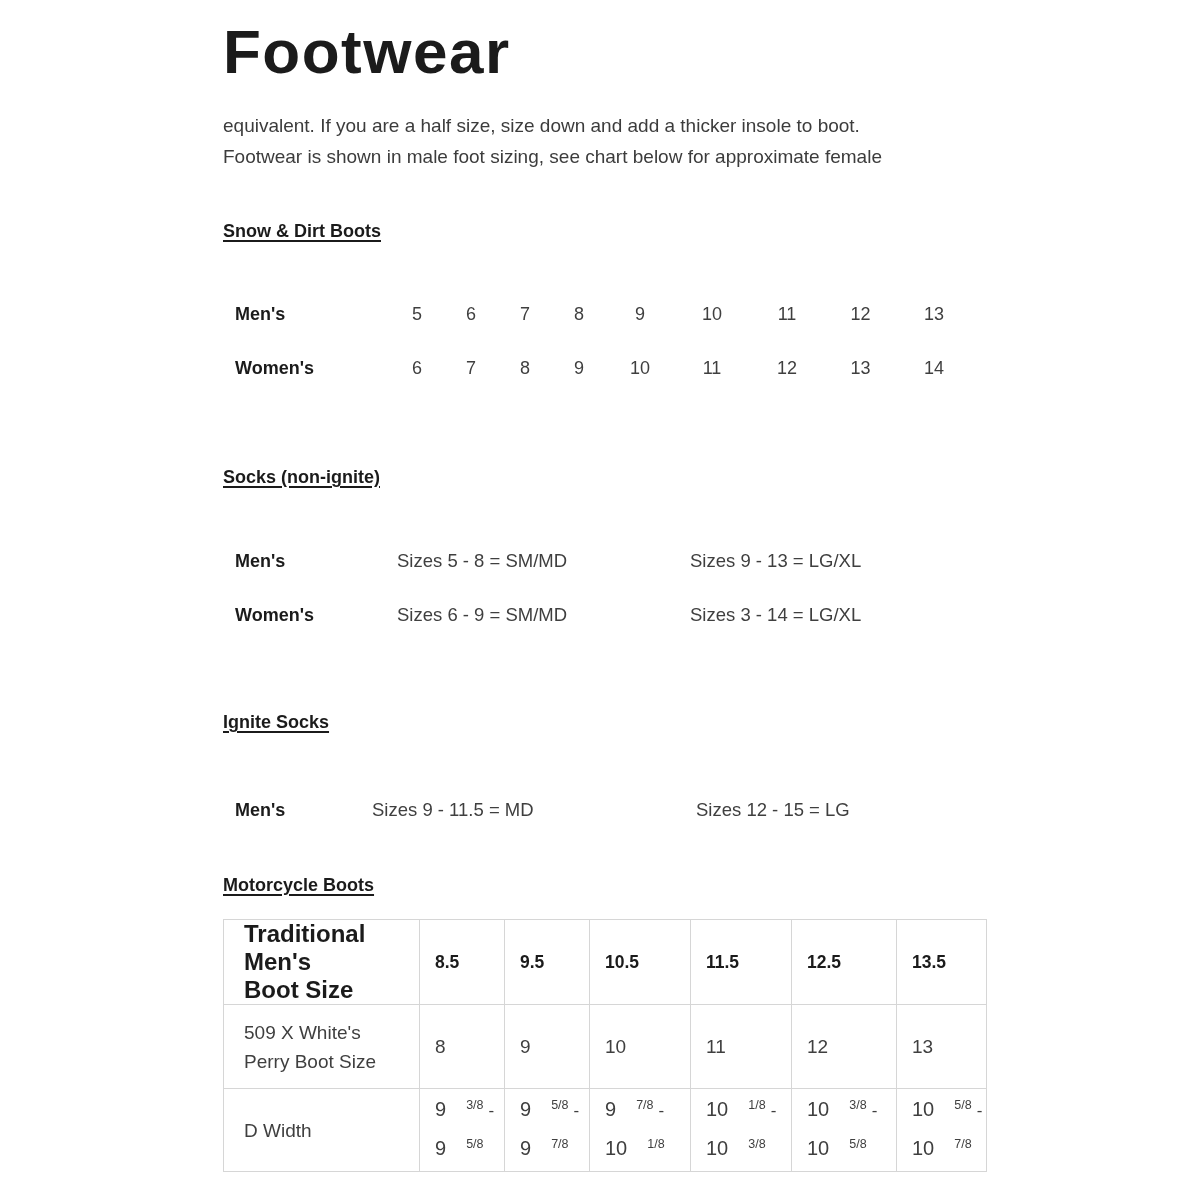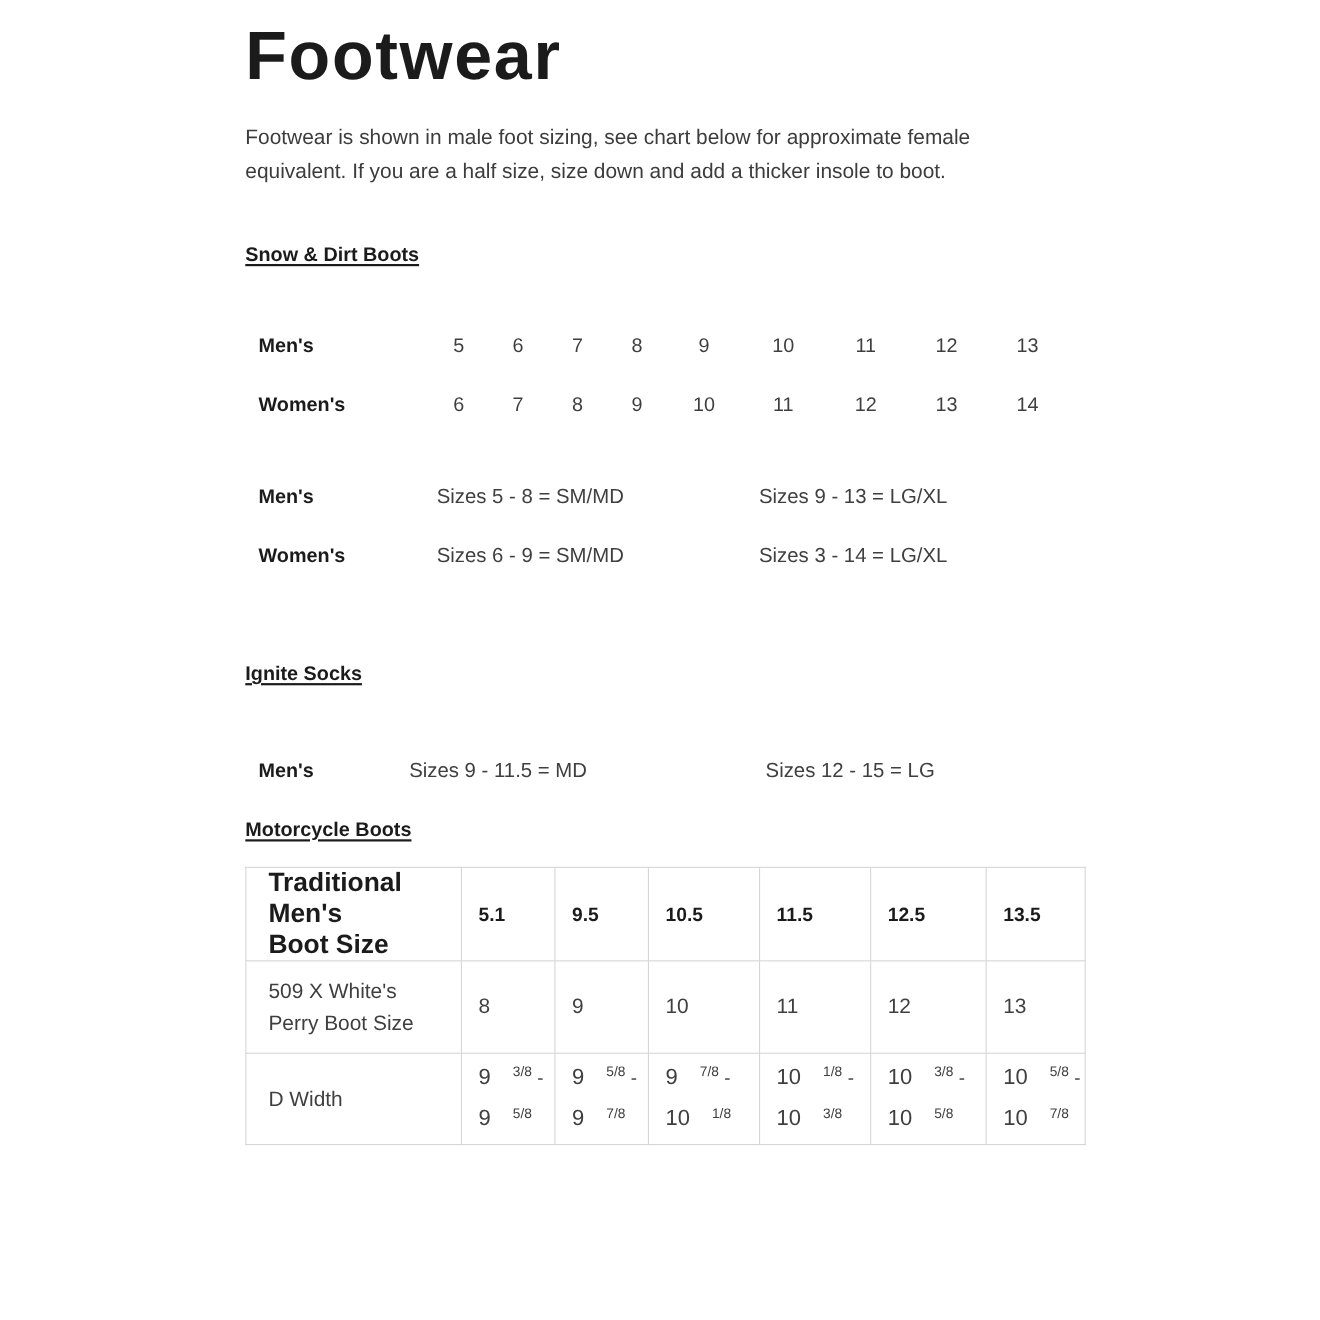--- a/index.html
+++ b/index.html
@@ -35,21 +35,21 @@
     line-height: 22px;
     font-weight: 700;
     color: #1b1b1b;
     text-decoration: underline;
     text-decoration-thickness: 2px;
     text-underline-offset: 3px;
   }
   .h-snow   { margin-top: 48px; }
   .h-socks  { margin-top: 88px; }
   .h-ignite { margin-top: 86px; }
-  .h-moto   { margin-top: 33px; }
+  .h-moto   { margin-top: 54px; }
 
   
   .boots-rows { margin-top: 62px; }
   .boots-row { display: flex; align-items: baseline; font-size: 18px; line-height: 20px; }
   .boots-row + .boots-row { margin-top: 34px; }
   .row-label {
     flex: 0 0 167px;
     padding-left: 12px;
     font-weight: 700;
     color: #1b1b1b;
@@ -112,22 +112,22 @@
   .d-dash { font-size: 17px; color: #3f3f3f; margin-left: 5px; }
 </style>
 </head>
 <body>
 
 <div class="page">
 
   <h1 class="title">Footwear</h1>
 
   <p class="intro">
+    <span class="intro-line">equivalent. If you are a half size, size down and add a thicker insole to boot.</span>
     <span class="intro-line">Footwear is shown in male foot sizing, see chart below for approximate female</span>
-    <span class="intro-line">equivalent. If you are a half size, size down and add a thicker insole to boot.</span>
   </p>
 
   <h2 class="section-heading h-snow">Snow &amp; Dirt Boots</h2>
 
   <div class="boots-rows">
     <div class="boots-row">
       <span class="row-label">Men's</span>
       <span class="size-cell w54">5</span>
       <span class="size-cell w54">6</span>
       <span class="size-cell w54">7</span>
@@ -145,20 +145,21 @@
       <span class="size-cell w54">8</span>
       <span class="size-cell w54">9</span>
       <span class="size-cell w68">10</span>
       <span class="size-cell w76">11</span>
       <span class="size-cell w74">12</span>
       <span class="size-cell w73">13</span>
       <span class="size-cell w74">14</span>
     </div>
   </div>
 
+  <h2 class="section-heading h-socks">Socks (non-ignite)</h2>
 
   <div class="socks-rows">
     <div class="socks-row">
       <span class="row-label">Men's</span>
       <span class="range-small">Sizes 5 - 8 = SM/MD</span>
       <span class="range-large">Sizes 9 - 13 = LG/XL</span>
     </div>
     <div class="socks-row">
       <span class="row-label">Women's</span>
       <span class="range-small">Sizes 6 - 9 = SM/MD</span>
@@ -187,21 +188,21 @@
         <col style="width:101px">
         <col style="width:105px">
         <col style="width:90px">
     </colgroup>
     <tbody>
       <tr class="tr-header">
         <th class="th-label label-col">
           <span class="lbl-line">Traditional Men's</span>
           <span class="lbl-line">Boot Size</span>
         </th>
-        <td class="th-value">5.1</td>
+        <td class="th-value">8.5</td>
         <td class="th-value">9.5</td>
         <td class="th-value">10.5</td>
         <td class="th-value">11.5</td>
         <td class="th-value">12.5</td>
         <td class="th-value">13.5</td>
       </tr>
       <tr class="tr-perry">
         <td class="td-plain label-col">
           <span class="lbl-line">509 X White's</span>
           <span class="lbl-line">Perry Boot Size</span>

